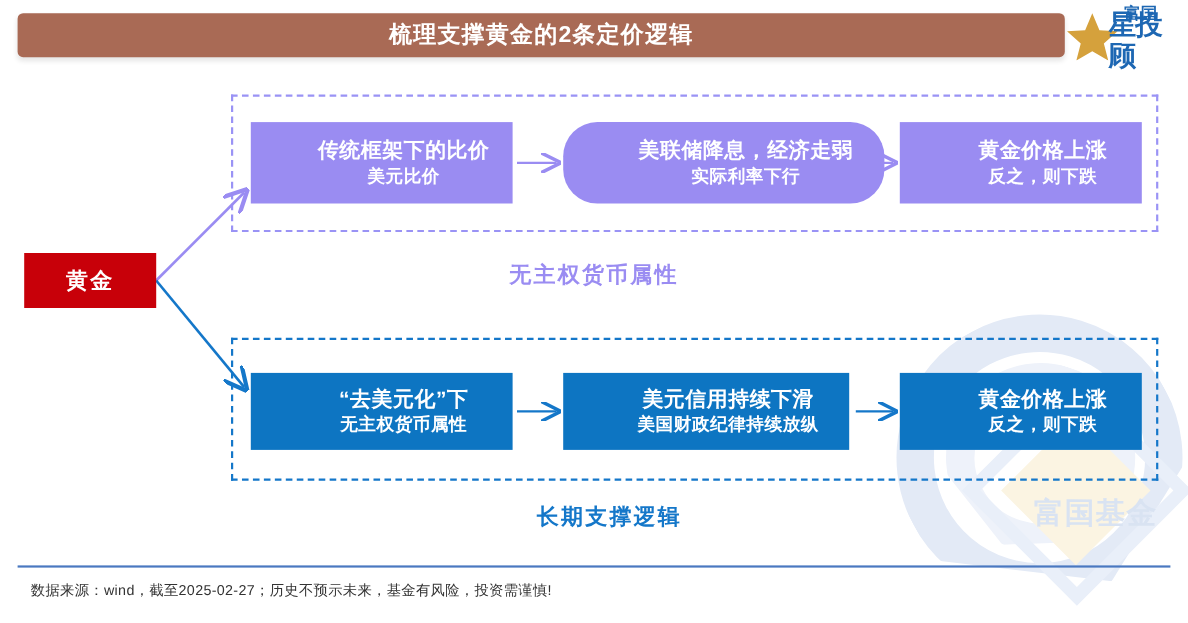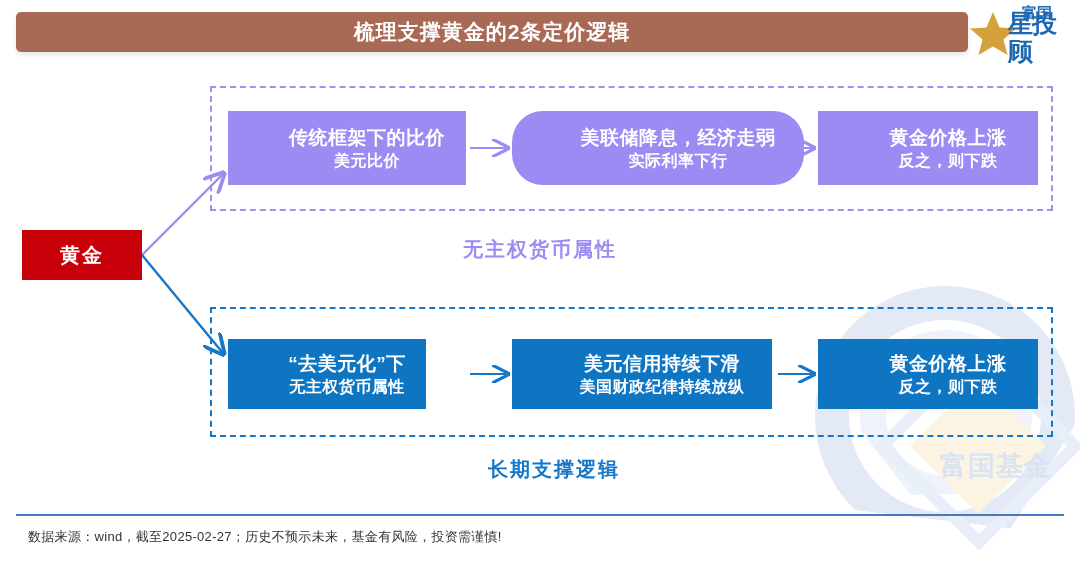--- a/index.html
+++ b/index.html
@@ -203,21 +203,21 @@
     color: #ffffff;
     font-size: 20px;
     font-weight: bold;
     letter-spacing: 2px;
     z-index: 3;
   }
 
   .n-r1c1 { left: 228px; top: 111px; width: 238px; height: 74px; }
   .n-r1c2 { left: 512px; top: 111px; width: 292px; height: 74px; border-radius: 31px; }
   .n-r1c3 { left: 818px; top: 111px; width: 220px; height: 74px; }
-  .n-r2c1 { left: 228px; top: 339px; width: 198px; height: 70px; }
+  .n-r2c1 { left: 228px; top: 339px; width: 238px; height: 70px; }
   .n-r2c2 { left: 512px; top: 339px; width: 260px; height: 70px; }
   .n-r2c3 { left: 818px; top: 339px; width: 220px; height: 70px; }
 
   .caption {
     position: absolute;
     width: 100%;
     text-align: center;
     font-size: 20px;
     font-weight: bold;
     letter-spacing: 2px;

